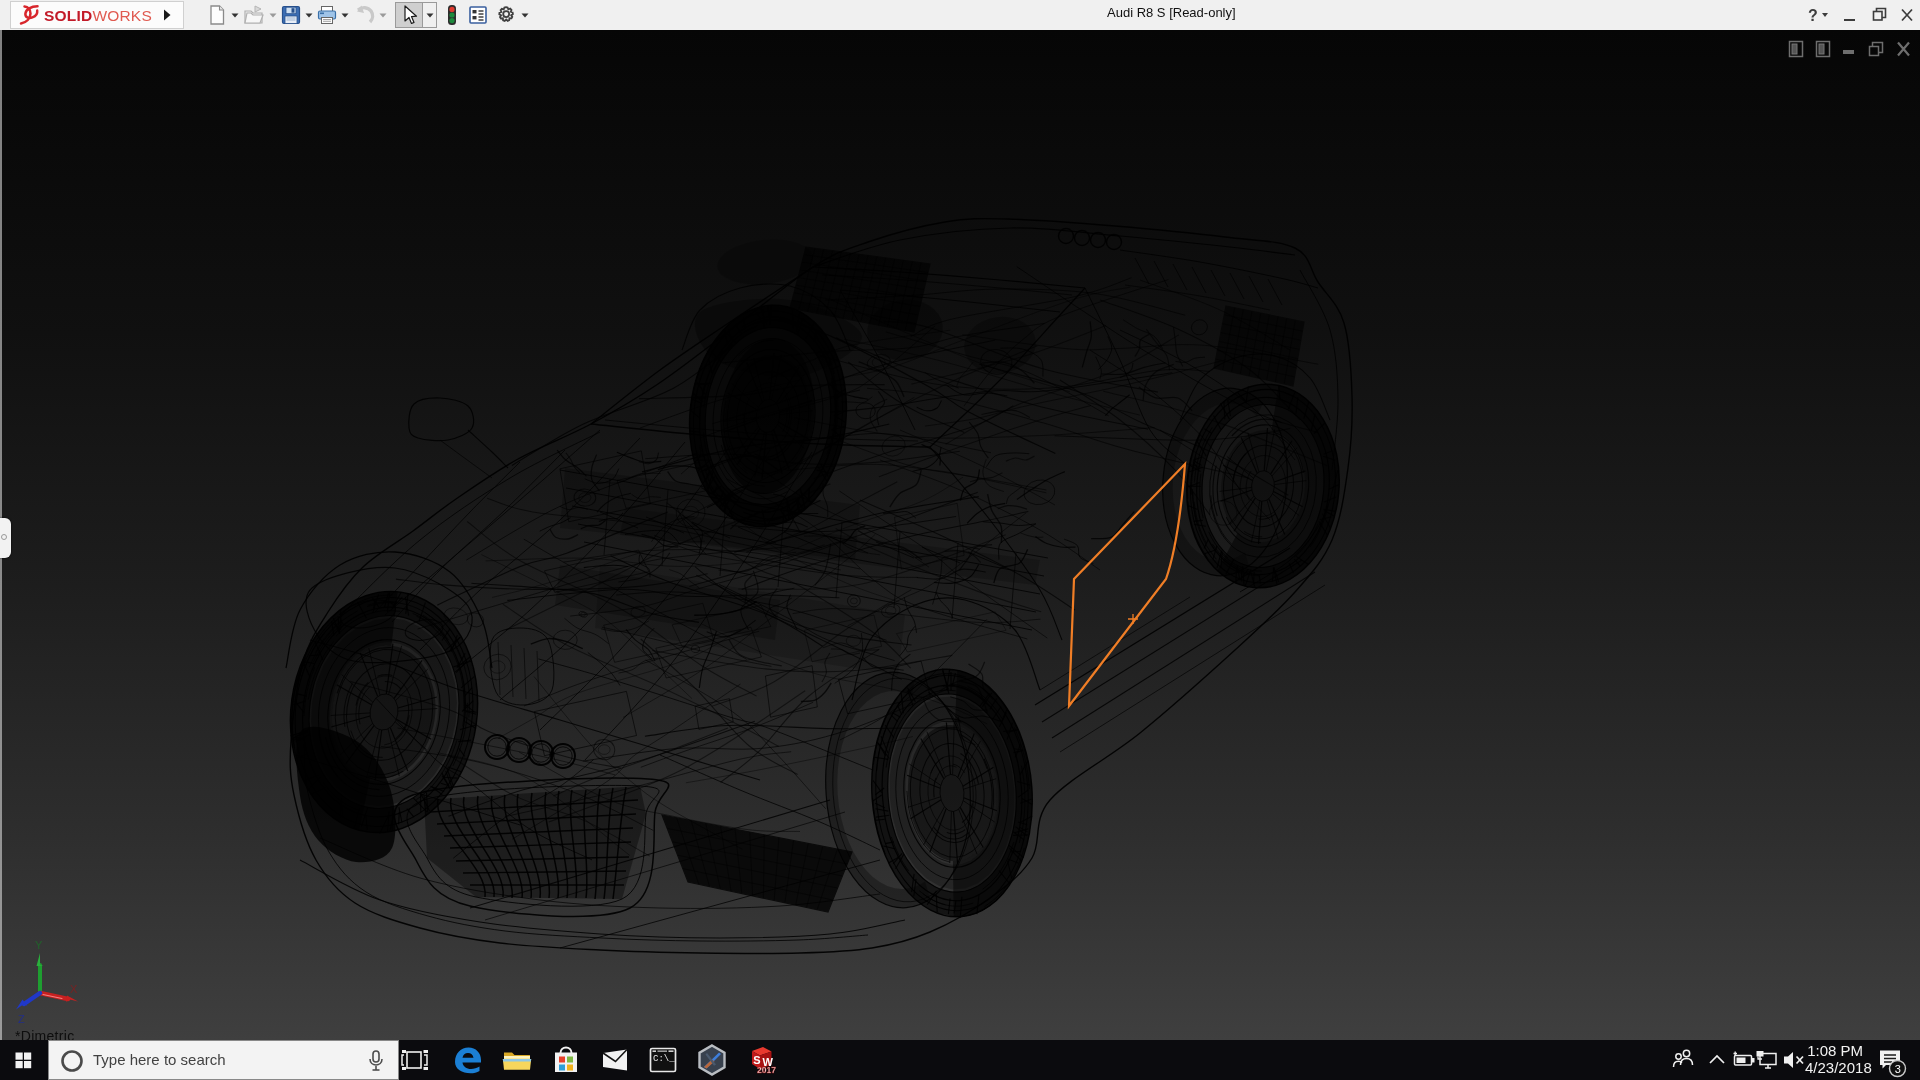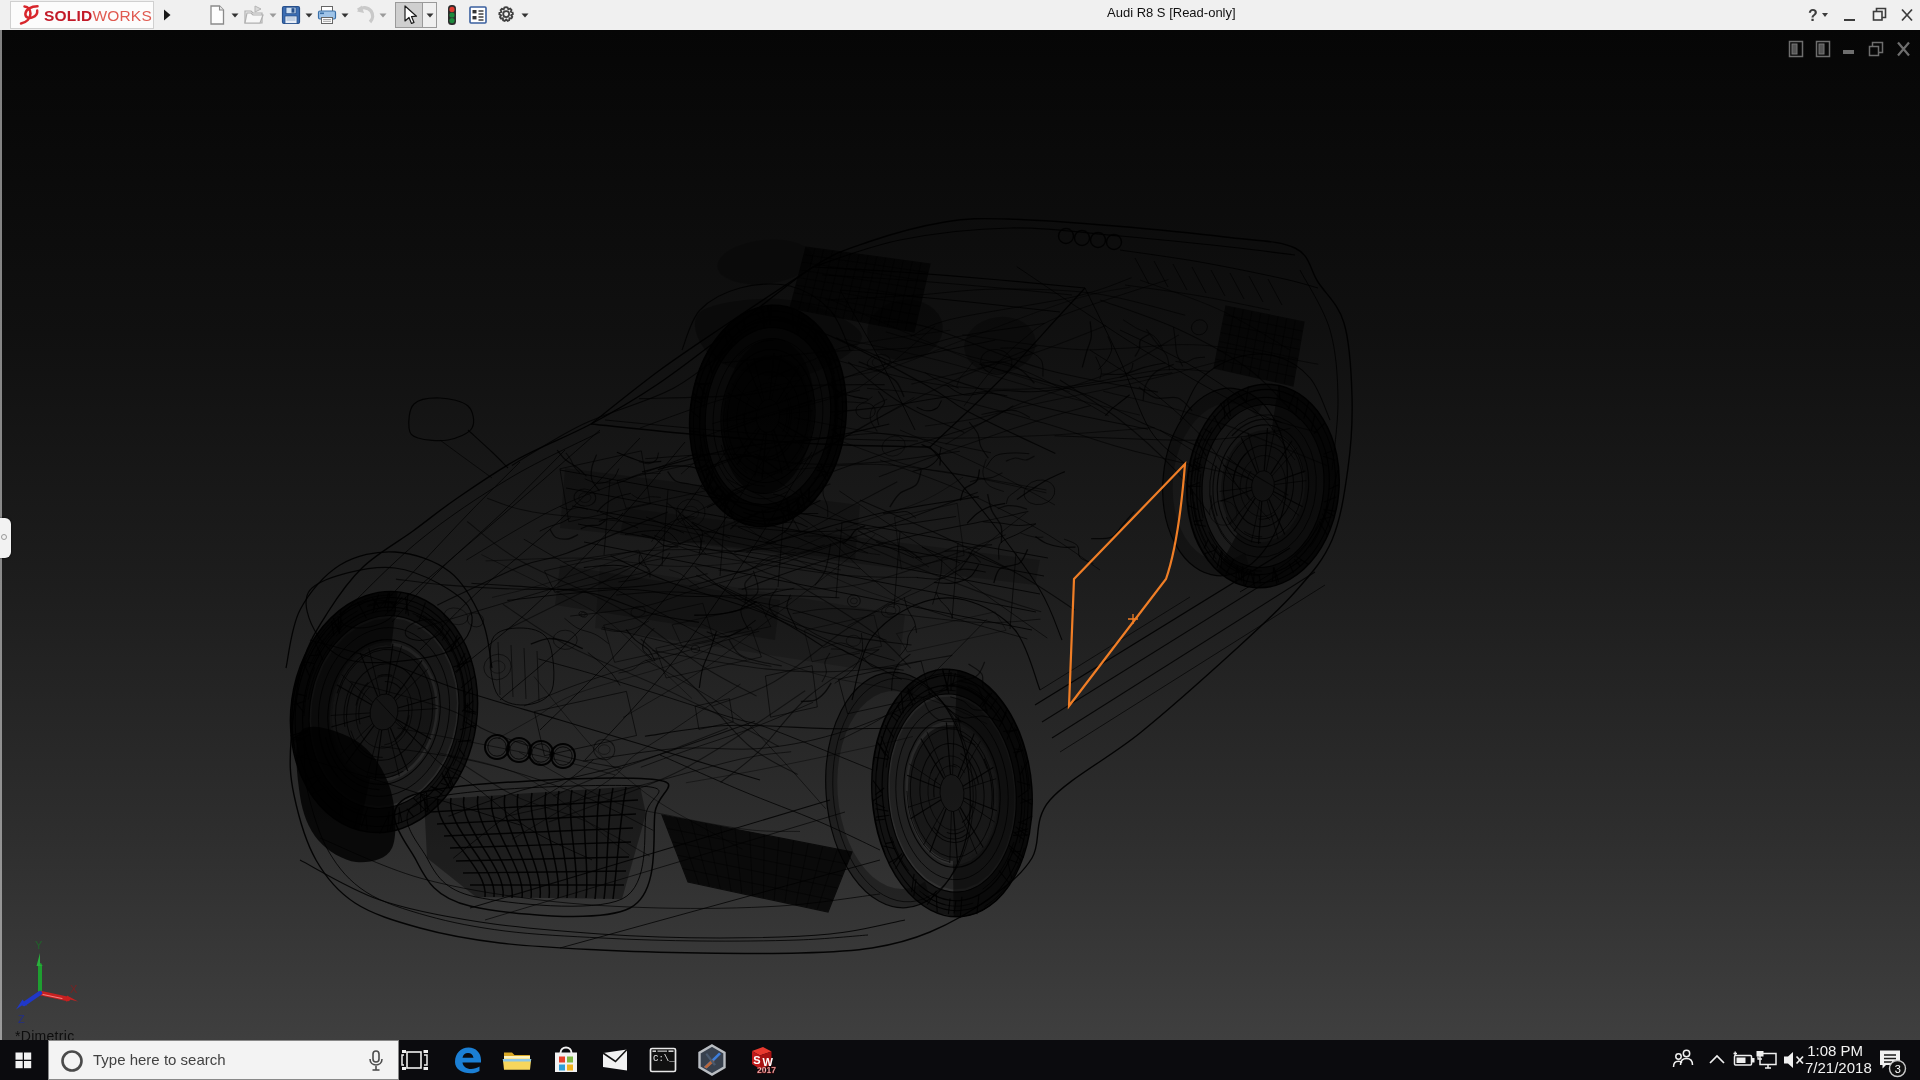--- a/index.html
+++ b/index.html
@@ -1,17 +1,17 @@
 <!DOCTYPE html>
 <html><head><meta charset="utf-8"><style>
 * { margin:0; padding:0; box-sizing:border-box; }
 html,body { width:1920px; height:1080px; overflow:hidden; background:#000;
   font-family:"Liberation Sans", sans-serif; }
 .titlebar { position:absolute; left:0; top:0; width:1920px; height:30px; background:#f0f0f0; }
-.logobox { position:absolute; left:10px; top:1px; width:144px; height:28px; background:#fcfcfc;
+.logobox { position:absolute; left:10px; top:1px; width:174px; height:28px; background:#fcfcfc;
   border:1px solid #d0d0d0; display:flex; align-items:center; padding-left:2px; }
 .flyout { position:absolute; left:156px; top:0; }
 .tbicons { position:absolute; left:205px; top:4px; height:22px; display:flex; align-items:center; }
 .ti { display:inline-flex; align-items:center; margin:0 1px; }
 .selbox { display:inline-flex; align-items:center; justify-content:center; width:28px; height:26px;
   background:#cfcfcf; border:1px solid #9a9a9a; margin-left:6px; }
 .selboxr { display:inline-flex; align-items:center; justify-content:center; width:14px; height:26px;
   background:#f0f0f0; border:1px solid #9a9a9a; border-left:none; }
 .wtitle { position:absolute; left:1107px; top:5px; font-size:13px; color:#111; }
 .wctrl { position:absolute; right:0; top:0; }
@@ -1290,21 +1290,21 @@
     </svg>
 <svg class="tbi" style="left:1778px" width="30" height="40" viewBox="0 0 30 40">
       <path d="M6 16.5 L10 16.5 L15 12 L15 28 L10 23.5 L6 23.5 Z" fill="#f0f0f0"></path>
       <g stroke="#f0f0f0" stroke-width="1.7">
         <line x1="18.5" y1="16.5" x2="25" y2="23.5"></line>
         <line x1="25" y1="16.5" x2="18.5" y2="23.5"></line>
       </g>
     </svg>
 <div class="clock">
       <div>1:08 PM</div>
-      <div>7/21/2018</div>
+      <div>4/23/2018</div>
     </div>
 <svg class="tbi" style="left:1872px" width="44" height="40" viewBox="0 0 44 40">
       <path d="M8 10.5 L28 10.5 L28 25 L14 25 L10.5 28.5 L10.5 25 L8 25 Z" fill="#f2f2f2"></path>
       <g stroke="#1a1a1a" stroke-width="1.5">
         <line x1="12" y1="15" x2="24" y2="15"></line>
         <line x1="12" y1="18.5" x2="24" y2="18.5"></line>
         <line x1="12" y1="22" x2="20" y2="22"></line>
       </g>
       <circle cx="25.5" cy="28.5" r="8" fill="#101010" stroke="#c9c9c9" stroke-width="1.4"></circle>
       <text x="22.8" y="32.5" font-family="Liberation Sans,sans-serif" font-size="11" fill="#fff">3</text>

